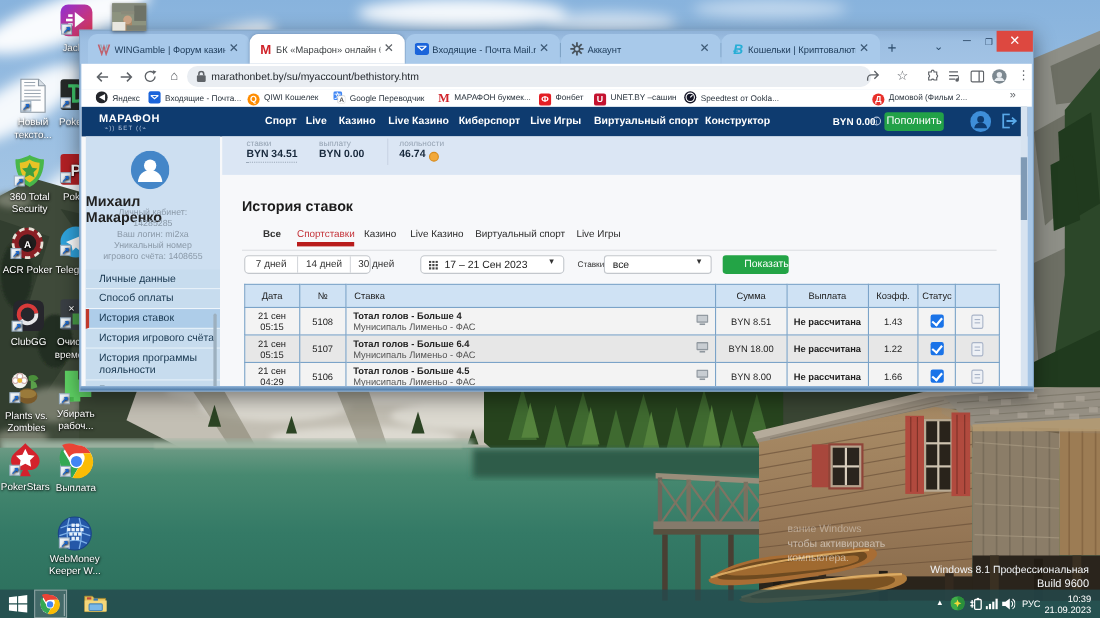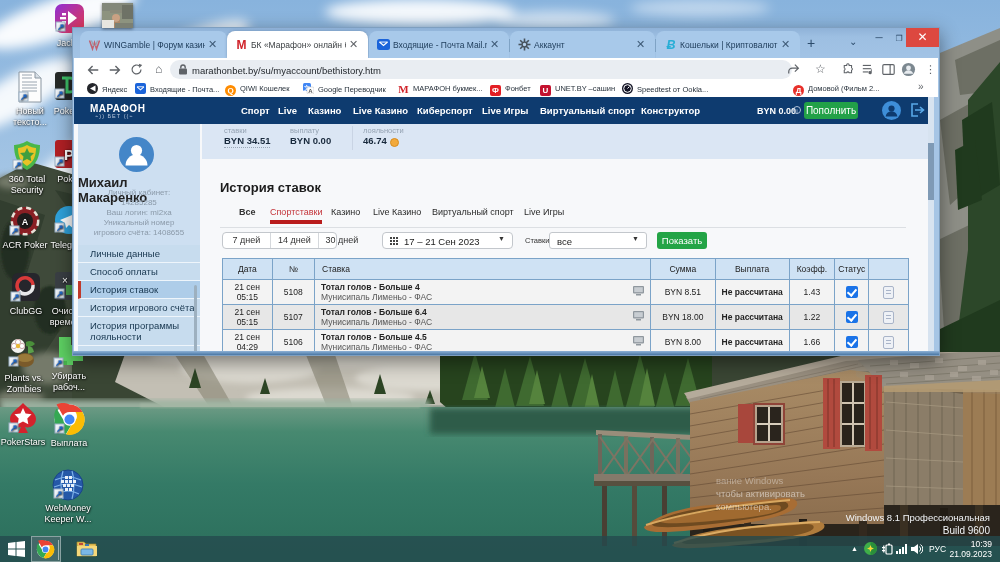--- a/index.html
+++ b/index.html
@@ -697,21 +697,21 @@
               </g>
             </svg>
      <span class="abs" style="left:21px;top:3px;font-size:9.5px;color:#222;">17 – 21 Сен 2023</span>
      <span class="abs" style="right:7px;top:2px;font-size:7px;color:#333;">▼</span>
    </div>
    <div class="abs" style="left:323px;top:112px;font-size:7.5px;color:#333;">Ставки</div>
    <div class="abs" style="left:347px;top:108px;width:98px;height:17px;border:1px solid #c3c7cc;border-radius:3px;background:#fff;">
      <span class="abs" style="left:7px;top:3px;font-size:9.5px;color:#222;">все</span>
      <span class="abs" style="right:7px;top:2px;font-size:7px;color:#333;">▼</span>
    </div>
-   <div class="abs" style="left:455px;top:108px;width:50px;height:17px;background:#23a446;border-radius:3px;color:#fff;font-size:9.5px;text-align:center;line-height:17px;">Показать</div>
+   <div class="abs" style="left:455px;top:108px;width:60px;height:17px;background:#23a446;border-radius:3px;color:#fff;font-size:9.5px;text-align:right;line-height:17px;">Показать</div>
    <table class="bets" cellspacing="0" style="width:687px;table-layout:fixed;">
     <colgroup>
               <col style="width:49px">
               <col style="width:42px">
               <col style="width:332px">
               <col style="width:64px">
               <col style="width:73px">
               <col style="width:45px">
               <col style="width:34px">
               <col style="width:39px">

